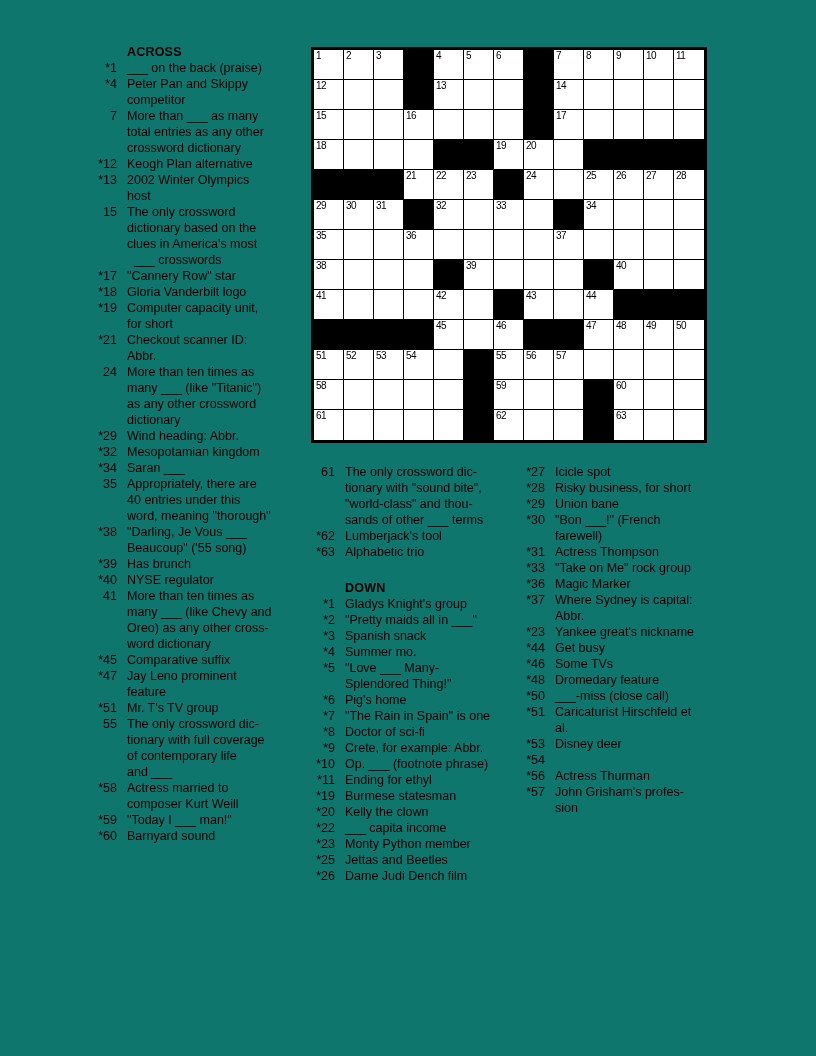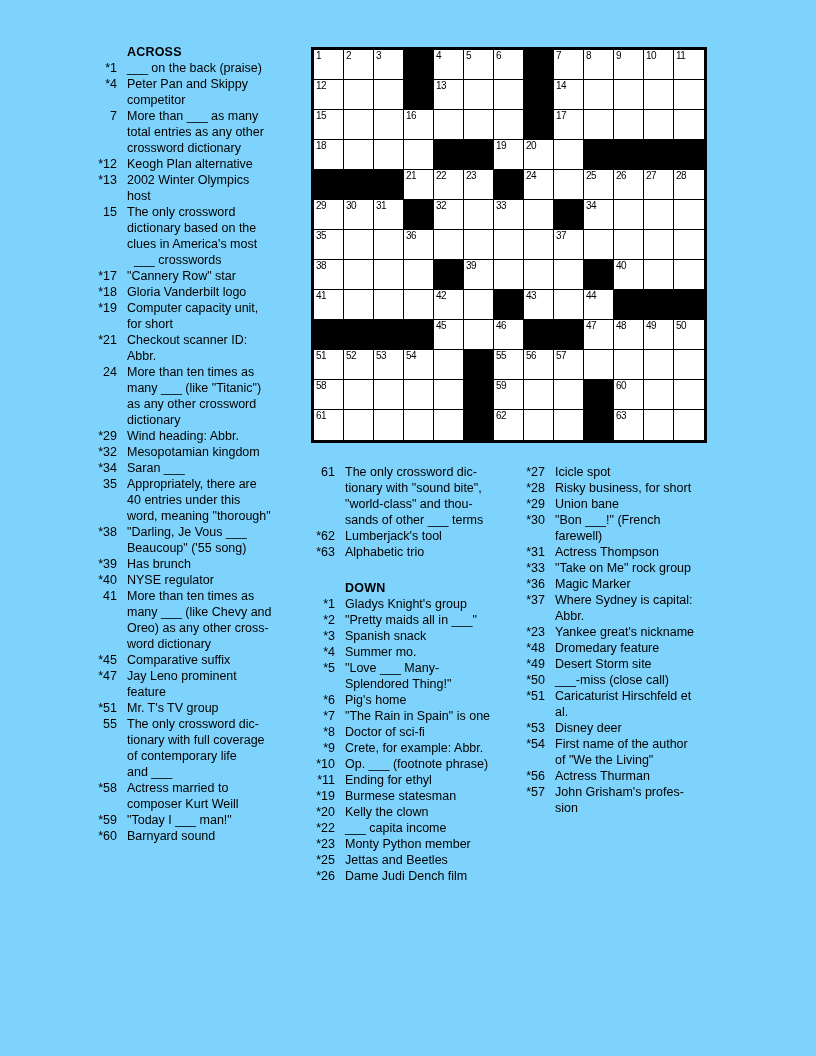--- a/index.html
+++ b/index.html
@@ -1,20 +1,20 @@
 <!DOCTYPE html>
 <html><head>
 <meta charset="utf-8">
 <style>
   html,body { margin:0; padding:0; background:#e8e8e8; }
   .page {
     position:relative;
     width:816px; height:1056px;
     margin:0 auto;
-    background:#7dd3fc;
+    background:#0f766e;
     color:#000000;
     font-family:"Liberation Sans", sans-serif;
     font-size:12.5px;
     line-height:16px;
     overflow:hidden;
   }
   .col { position:absolute; }
   .col-left  { left:85px;  top:44px;  width:226px; }
   .col-mid   { left:303px; top:464px; width:212px; }
   .col-right { left:513px; top:464px; width:240px; }
@@ -619,44 +619,46 @@
         <div class="clue">
           <span class="clue-num">*37</span>
           <span class="clue-text">Where Sydney is capital:
 Abbr.</span>
         </div>
         <div class="clue">
           <span class="clue-num">*23</span>
           <span class="clue-text">Yankee great's nickname</span>
         </div>
         <div class="clue">
+          <span class="clue-num">*44</span>
+          <span class="clue-text">Get busy</span>
+        </div>
+        <div class="clue">
+          <span class="clue-num">*46</span>
+          <span class="clue-text">Some TVs</span>
+        </div>
+        <div class="clue">
           <span class="clue-num">*48</span>
           <span class="clue-text">Dromedary feature</span>
-        </div>
-        <div class="clue">
-          <span class="clue-num">*49</span>
-          <span class="clue-text">Desert Storm site</span>
         </div>
         <div class="clue">
           <span class="clue-num">*50</span>
           <span class="clue-text">___-miss (close call)</span>
         </div>
         <div class="clue">
           <span class="clue-num">*51</span>
           <span class="clue-text">Caricaturist Hirschfeld et
 al.</span>
         </div>
         <div class="clue">
           <span class="clue-num">*53</span>
           <span class="clue-text">Disney deer</span>
         </div>
         <div class="clue">
           <span class="clue-num">*54</span>
-          <span class="clue-text">First name of the author
-of "We the Living"</span>
         </div>
         <div class="clue">
           <span class="clue-num">*56</span>
           <span class="clue-text">Actress Thurman</span>
         </div>
         <div class="clue">
           <span class="clue-num">*57</span>
           <span class="clue-text">John Grisham's profes-
 sion</span>
         </div>

